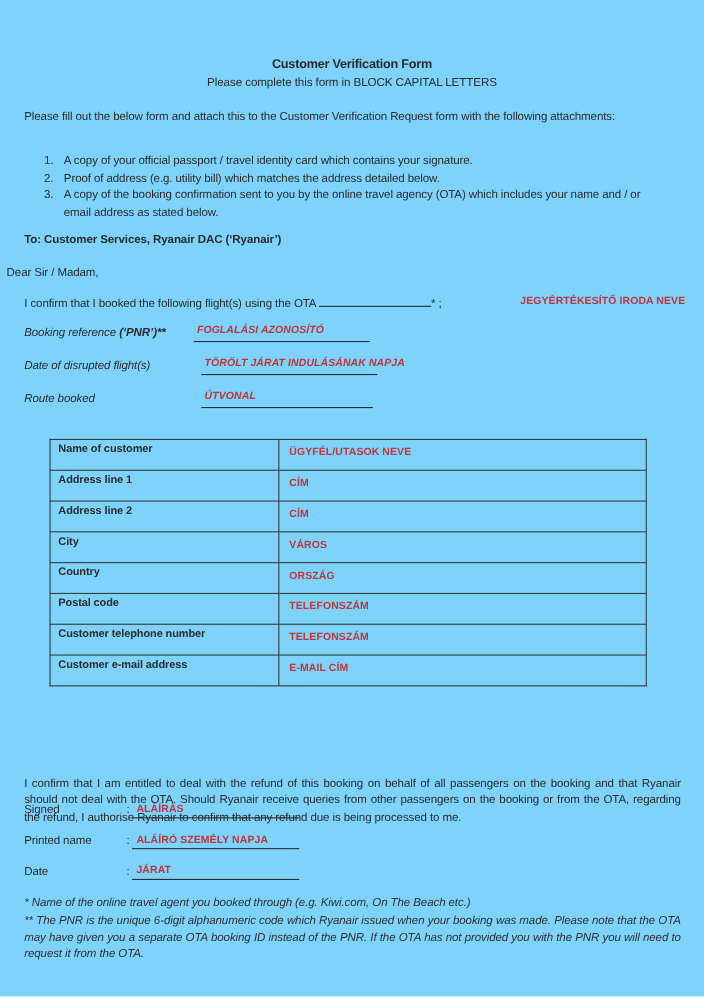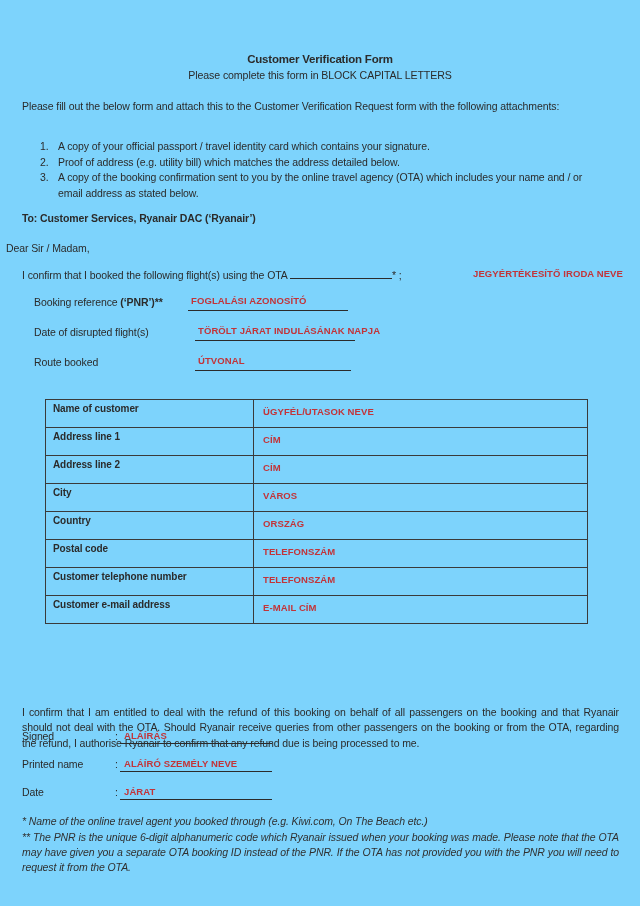--- a/index.html
+++ b/index.html
@@ -33,21 +33,21 @@
   .list-num { width:18px; flex:0 0 18px; }
   .list-text { flex:1; max-width:542px; }
   .to-line { top:212px; left:22px; font-weight:bold; }
   .salutation { top:242px; left:6px; }
   .ota-line { top:267px; left:22px; width:610px; height:18px; }
   .blank-inline {
     display:inline-block; width:102px; height:12px;
     border-bottom:1.3px solid #2b2b2b; vertical-align:baseline;
   }
   .ota-annotation { position:absolute; left:451px; top:1px; }
-  .field-row { left:34px; height:20px; }
+  .field-row { left:22px; height:20px;font-style:italic; }
   .field-row .field {
     position:absolute; top:-2px; height:17px;
     border-bottom:1.3px solid #2b2b2b; padding-left:3px;
   }
   .row-booking { top:296px; }
   .row-booking .field { left:154px; width:160px; }
   .row-disrupted { top:326px; }
   .row-disrupted .field { left:161px; width:160px; }
   .row-route { top:356px; }
   .row-route .field { left:161px; width:156px; }
@@ -162,21 +162,21 @@
   <div class="abs para confirm">I confirm that I am entitled to deal with the refund of this booking on behalf of all passengers on the booking and that Ryanair should not deal with the OTA. Should Ryanair receive queries from other passengers on the booking or from the OTA, regarding the refund, I authorise Ryanair to confirm that any refund due is being processed to me.</div>
 
   <div class="abs sig-row sig-1">
     <span>Signed</span>
     <span class="sig-colon">:</span>
     <span class="sig-field"><span class="red">ALÁÍRÁS</span></span>
   </div>
   <div class="abs sig-row sig-2">
     <span>Printed name</span>
     <span class="sig-colon">:</span>
-    <span class="sig-field"><span class="red">ALÁÍRÓ SZEMÉLY NEVE</span></span>
+    <span class="sig-field"><span class="red">ALÁÍRÓ SZEMÉLY NAPJA</span></span>
   </div>
   <div class="abs sig-row sig-3">
     <span>Date</span>
     <span class="sig-colon">:</span>
     <span class="sig-field"><span class="red">JÁRAT</span></span>
   </div>
 
   <div class="abs footnote fn1">* Name of the online travel agent you booked through  (e.g. Kiwi.com, On The Beach etc.)</div>
   <div class="abs para footnote fn2">** The PNR is the unique 6-digit alphanumeric code which Ryanair issued when your booking was made. Please note that the OTA may have given you a separate OTA booking ID instead of the PNR. If the OTA has not provided you with the PNR you will need to request it from the OTA.</div>
 

